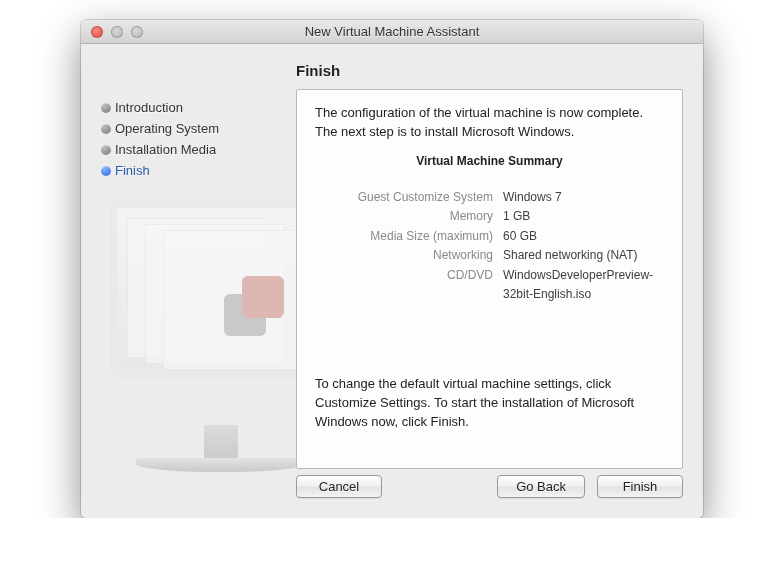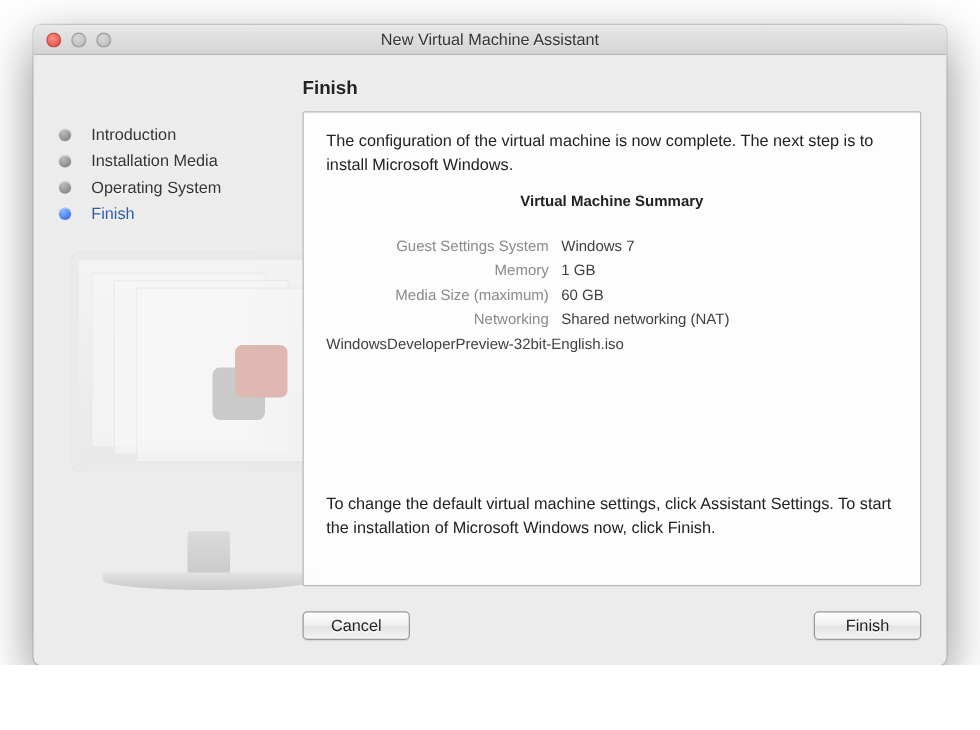--- a/index.html
+++ b/index.html
@@ -5,21 +5,21 @@
     * { box-sizing: border-box; margin: 0; padding: 0; }
     body {
       font-family: "Lucida Grande", "Helvetica Neue", Arial, sans-serif;
       background: #fff;
       display: flex;
       justify-content: center;
       align-items: flex-start;
       padding-top: 20px;
     }
     .window {
-      width: 730px;
+      width: 622px;
       background: linear-gradient(#f2f2f2, #ececec);
       border-radius: 6px;
       box-shadow: 0 14px 40px rgba(0,0,0,0.45), 0 0 0 1px rgba(0,0,0,0.15);
       overflow: hidden;
     }
     .titlebar {
       height: 24px;
       background: linear-gradient(#e8e8e8, #d3d3d3);
       border-bottom: 1px solid #b3b3b3;
       display: flex;
@@ -59,21 +59,21 @@
       position: relative;
     }
     .sidebar {
       width: 195px;
       padding-top: 38px;
       position: relative;
     }
     .step {
       display: flex;
       align-items: center;
-      gap: 16px;
+      gap: 4px;
       font-size: 13px;
       color: #333;
       margin-bottom: 6px;
       text-shadow: 0 1px 0 rgba(255,255,255,0.7);
     }
     .step.active { color: #2a5aa8; font-weight: 500; }
     .bullet {
       width: 10px;
       height: 10px;
       border-radius: 50%;
@@ -216,21 +216,21 @@
       padding: 3px 18px;
       background: linear-gradient(#ffffff, #efefef 48%, #e3e3e3 52%, #f3f3f3);
       border: 1px solid #999;
       border-radius: 4px;
       box-shadow: 0 1px 0 rgba(0,0,0,0.08), inset 0 1px 0 rgba(255,255,255,0.9);
       cursor: default;
       text-shadow: 0 1px 0 rgba(255,255,255,0.8);
     }
     .footer {
       display: flex;
-      margin-top: 20px;
+      margin-top: 6px;
       align-items: center;
       padding-left: 195px;
     }
     .footer .spacer { flex: 1; }
     .footer .mac-btn { min-width: 86px; }
     .footer .mac-btn + .mac-btn { margin-left: 12px; }
   </style>
 </head>
 <body>
 
@@ -246,25 +246,25 @@
 
   <div class="content">
     <div class="main-row">
       <div class="sidebar">
         <div class="step">
           <span class="bullet"></span>
           <span>Introduction</span>
         </div>
         <div class="step">
           <span class="bullet"></span>
-          <span>Installation Media</span>
+          <span>Operating System</span>
         </div>
         <div class="step">
           <span class="bullet"></span>
-          <span>Operating System</span>
+          <span>Installation Media</span>
         </div>
         <div class="step active">
           <span class="bullet"></span>
           <span>Finish</span>
         </div>
 
         <div class="bg-art">
           <div class="monitor">
             <div class="monitor-frame">
               <div class="monitor-pages">
@@ -287,43 +287,45 @@
         </div>
       </div>
 
       <div class="right-pane">
         <div class="pane-title">Finish</div>
         <div class="panel">
           <div class="intro">The configuration of the virtual machine is now complete. The next step is to install Microsoft Windows.</div>
           <div class="summary-title">Virtual Machine Summary</div>
 
           <div class="kv">
-            <div class="k">Guest Settings System</div>
+            <div class="k">Guest Customize System</div>
             <div class="v">Windows 7</div>
           </div>
           <div class="kv">
             <div class="k">Memory</div>
             <div class="v">1 GB</div>
           </div>
           <div class="kv">
             <div class="k">Media Size (maximum)</div>
             <div class="v">60 GB</div>
           </div>
           <div class="kv">
             <div class="k">Networking</div>
             <div class="v">Shared networking (NAT)</div>
           </div>
           <div class="kv">
+            <div class="k">CD/DVD</div>
             <div class="v">WindowsDeveloperPreview-32bit-English.iso</div>
           </div>
 
-          <div class="outro">To change the default virtual machine settings, click Assistant Settings. To start the installation of Microsoft Windows now, click Finish.</div>
+          <div class="outro">To change the default virtual machine settings, click Customize Settings. To start the installation of Microsoft Windows now, click Finish.</div>
         </div>
       </div>
     </div>
 
     <div class="footer">
       <button class="mac-btn">Cancel</button>
       <div class="spacer"></div>
+      <button class="mac-btn">Go Back</button>
       <button class="mac-btn">Finish</button>
     </div>
   </div>
 </div>
 
 </body></html>

